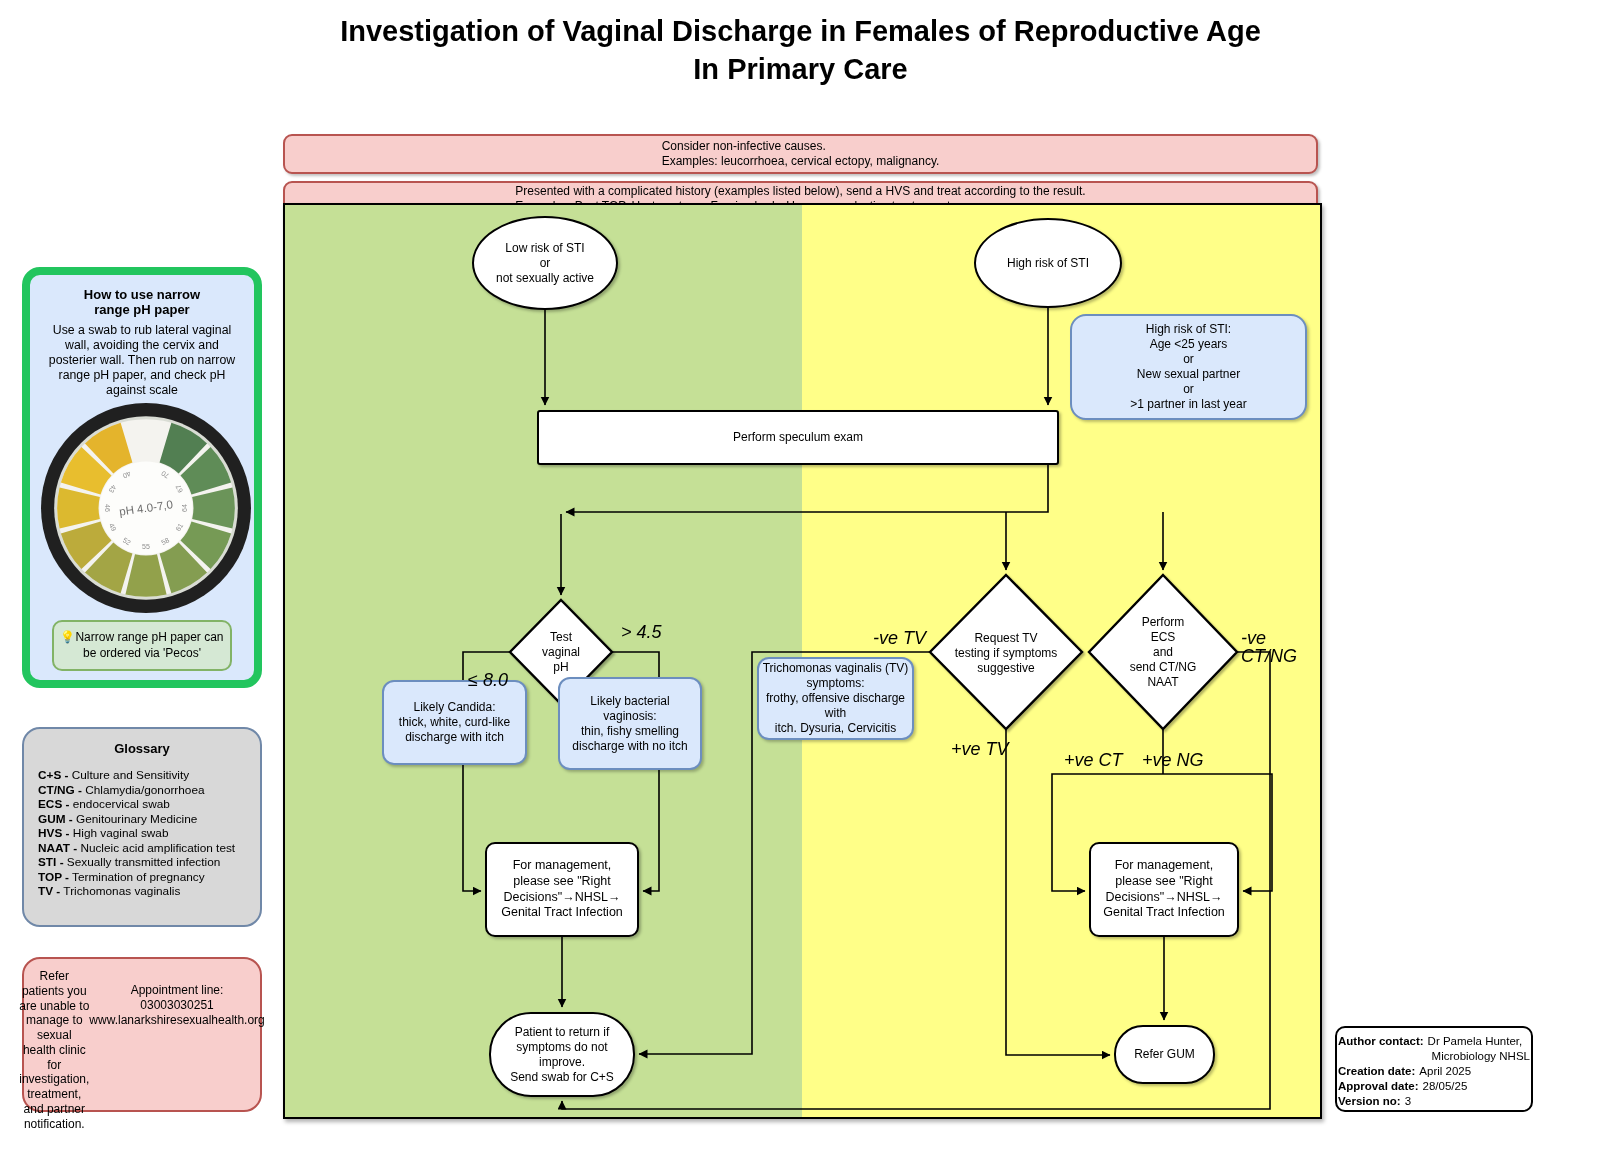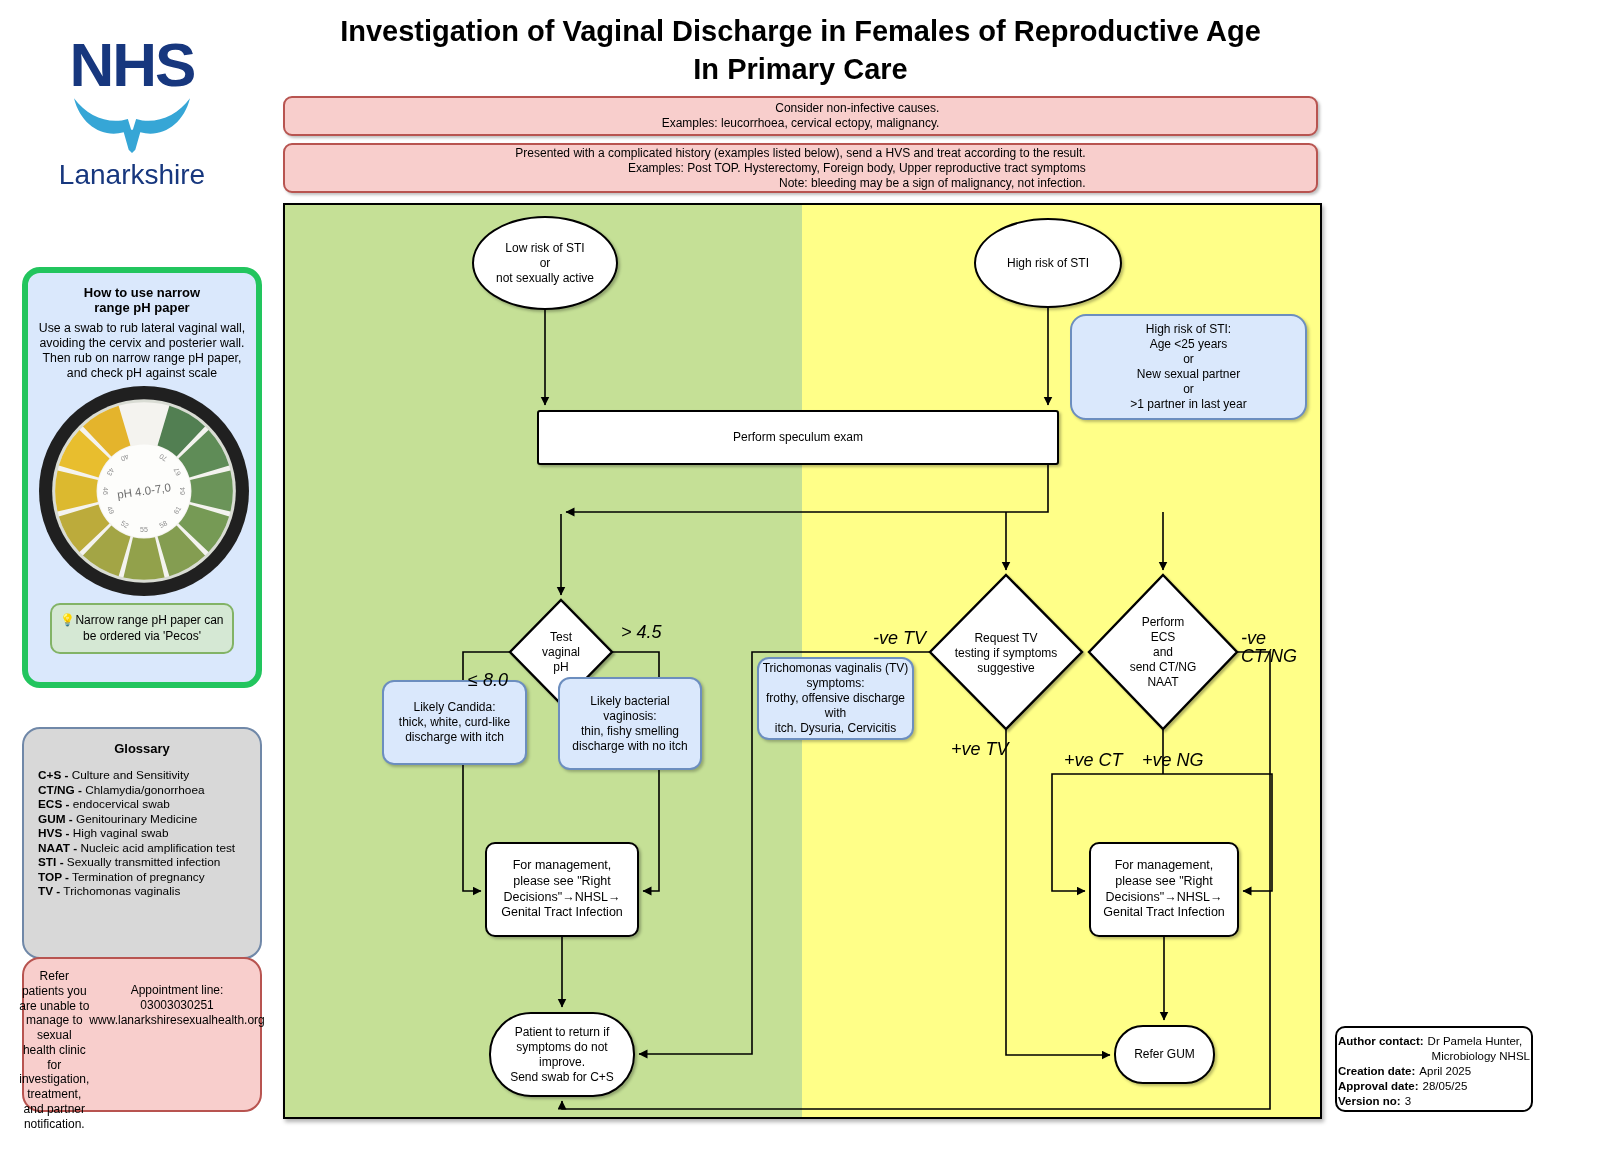--- a/index.html
+++ b/index.html
@@ -5,61 +5,54 @@
   html,body{margin:0;padding:0;background:#fff;}
   .page{position:relative;width:1621px;height:1153px;background:#ffffff;overflow:hidden;
         font-family:"Liberation Sans", sans-serif;color:#000;}
   .pre{white-space:pre-line;}
   .node{position:absolute;display:flex;align-items:center;justify-content:center;
         text-align:center;font-size:12px;line-height:1.25;box-sizing:border-box;padding:2px 6px;}
   .white{background:#fff;border:2px solid #000;box-shadow:2px 2px 3px rgba(0,0,0,.28);}
   .blue{background:#dae8fc;border:2px solid #6c8ebf;box-shadow:2px 2px 3px rgba(0,0,0,.25);}
   .banner{position:absolute;left:283px;width:1035px;box-sizing:border-box;background:#f8cecc;
           border:2px solid #b85450;border-radius:9px;display:flex;align-items:center;justify-content:center;
-          text-align:right;font-size:12px;line-height:1.25;box-shadow:2px 2px 3px rgba(0,0,0,.25);}
+          text-align:left;font-size:12px;line-height:1.25;box-shadow:2px 2px 3px rgba(0,0,0,.25);margin-top:38px;}
   .title{position:absolute;left:283px;top:12px;width:1035px;margin:0;text-align:center;
          font-size:29px;font-weight:bold;line-height:1.32;}
   .flow{position:absolute;left:283px;top:203px;width:1035px;height:912px;border:2.5px solid #000;
         box-sizing:content-box;box-shadow:2px 3px 4px rgba(0,0,0,.3);}
   .bg{position:absolute;top:0;height:100%;}
   .lbl{position:absolute;font-size:18px;line-height:1;font-style:italic;}
   .dlabel{position:absolute;text-align:center;font-size:12px;line-height:1.25;white-space:pre-line;}
   .connectors{position:absolute;left:0;top:0;}
   .panel{position:absolute;left:22px;width:240px;box-sizing:border-box;border-radius:18px;}
   .panel-title{font-weight:bold;font-size:13px;text-align:center;}
-  .ph-panel{top:267px;height:421px;background:#dae8fc;border:6px solid #22c55e;padding:12px 10px 8px;}
+  .ph-panel{top:267px;height:421px;background:#dae8fc;border:8px solid #22c55e;padding:12px 10px 8px;}
   .ph-body{font-size:12.3px;text-align:center;line-height:1.22;margin-top:6px;}
   .green-note{margin:2px 12px 16px;background:#d5e8d4;border:2px solid #82b366;border-radius:10px;
               padding:8px 6px;text-align:center;font-size:12px;line-height:1.3;}
-  .glossary{top:727px;height:232px;background:#d8d8d8;border:2px solid #7088a8;padding:12px 14px;}
+  .glossary{top:727px;height:200px;background:#d8d8d8;border:2px solid #7088a8;padding:12px 14px;}
   .gl-item{font-size:11.8px;line-height:1.23;}
   .referral{top:957px;height:155px;background:#f8cecc;border:2px solid #b85450;padding:10px 8px;
             display:flex;flex-direction:row;justify-content:center;text-align:center;
             font-size:12px;line-height:1.23;}
   .logo{position:absolute;left:52px;top:36px;width:160px;text-align:center;}
   .logo .nhs{font-size:62px;font-weight:bold;letter-spacing:-2px;color:#17377e;line-height:.95;}
   .logo .region{font-size:28px;color:#17377e;margin-top:2px;}
   .author-box{position:absolute;left:1335px;top:1026px;width:198px;box-sizing:border-box;height:86px;
               background:#fff;border:2.5px solid #000;border-radius:10px;padding:6px 1px;
               font-size:11.5px;line-height:1.3;}
   .author-box .r{text-align:right;}
   .author-box b{margin-right:4px;}
 </style>
 </head>
 <body>
 
 <div class="page">
 
-  <div class="logo">
-    <div class="nhs">NHS</div>
-    <svg width="150" height="58" viewBox="0 0 160 70">
-      <path d="M10 4 C18 36 44 52 70 45 L76 66 L80 70 L84 66 L90 45 C116 52 142 36 150 4 C134 26 108 36 85 29 L81 42 L79 42 L75 29 C52 36 26 26 10 4 Z" fill="#36a6d6"></path>
-    </svg>
-    <div class="region">Lanarkshire</div>
-  </div>
 
   <h1 class="title">
     <span>Investigation of Vaginal Discharge in Females of Reproductive Age</span><br>
     <span>In Primary Care</span>
   </h1>
 
   <div class="banner pre" style="top:96px;height:40px;">Consider non-infective causes.
 Examples: leucorrhoea, cervical ectopy, malignancy.</div>
   <div class="banner pre" style="top:143px;height:50px;">Presented with a complicated history (examples listed below), send a HVS and treat according to the result.
 Examples: Post TOP. Hysterectomy, Foreign body, Upper reproductive tract symptoms

